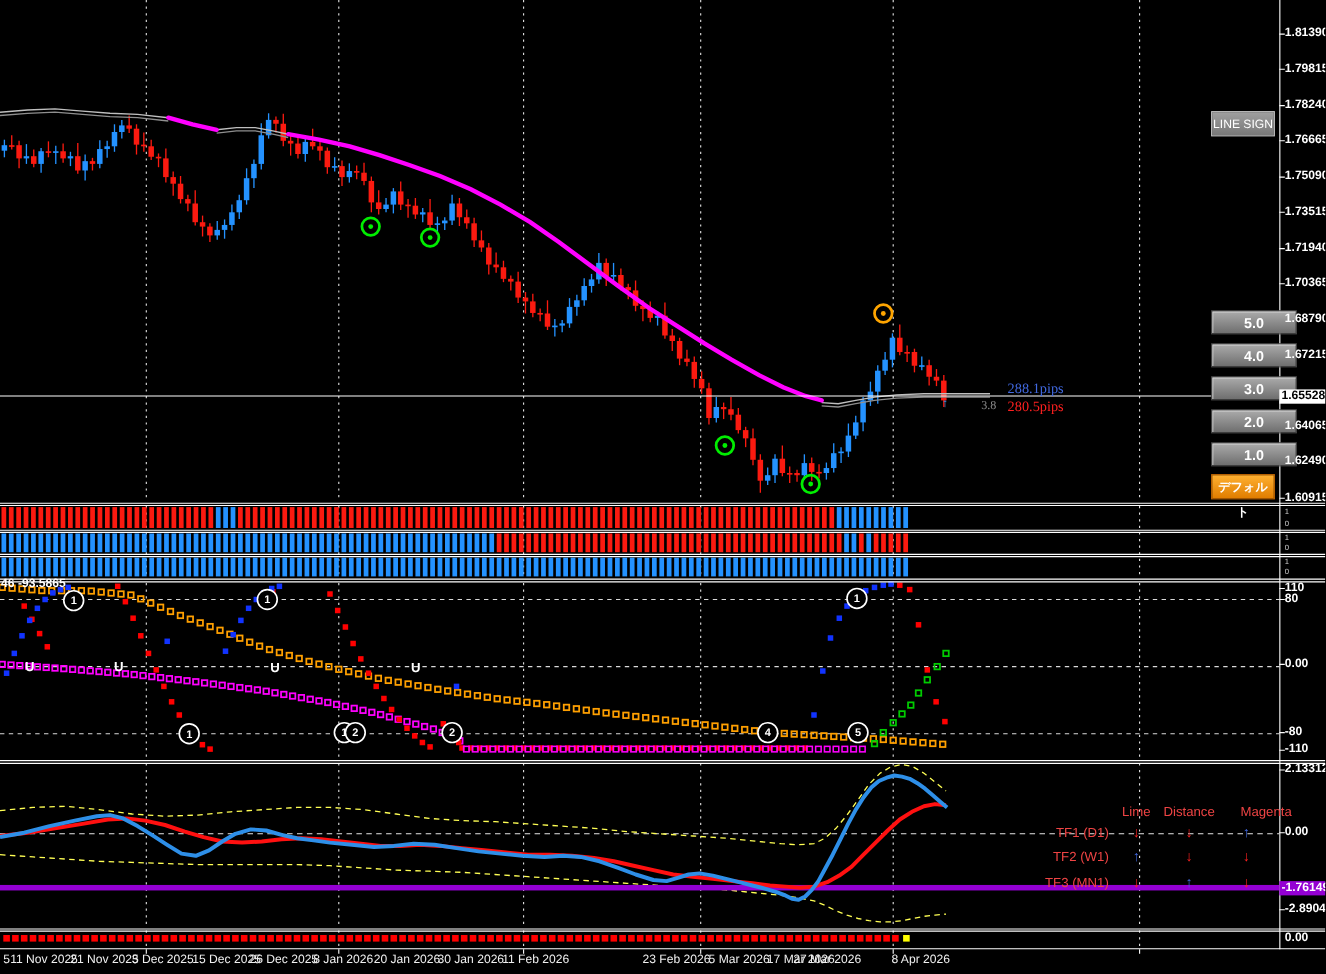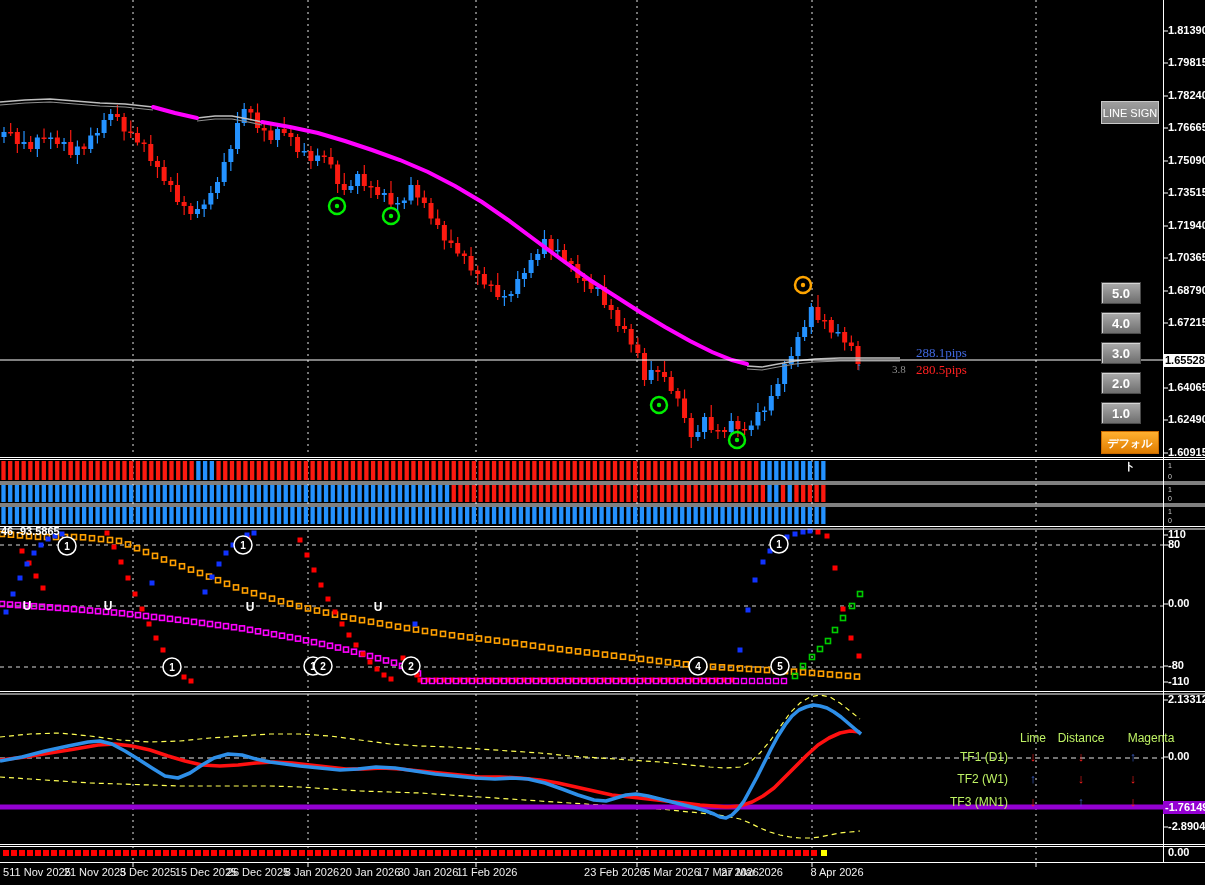--- a/index.html
+++ b/index.html
@@ -6,32 +6,32 @@
   #stage{position:relative;width:1205px;height:885px;background:#000;overflow:hidden;
          font-family:"Liberation Sans",sans-serif;}
   #chart-svg{position:absolute;left:0;top:0;}
   .axlabel{position:absolute;color:#fff;font-size:11px;font-weight:700;left:1168px;white-space:nowrap;}
   .tinylabel{position:absolute;color:#cfcfcf;font-size:7px;left:1168px;line-height:7px;}
   .datelabel{position:absolute;color:#f0f0f0;font-size:11px;top:866px;white-space:nowrap;}
   .curprice{position:absolute;left:1163px;width:42px;height:13px;background:#fff;color:#000;
             font-size:11px;font-weight:700;text-align:left;padding-left:2px;line-height:13px;}
   .violetprice{position:absolute;left:1163px;width:42px;height:13px;background:#9400D3;color:#fff;
             font-size:11px;font-weight:700;line-height:13px;padding-left:2px;}
-  .btn{position:absolute;left:1101px;width:40px;height:22px;color:#fff;font-size:13px;font-weight:700;
+  .btn{position:absolute;left:1101px;width:78px;height:22px;color:#fff;font-size:13px;font-weight:700;
        text-align:center;line-height:22px;background:linear-gradient(#ababab,#6e6e6e);
        border:1px solid #4a4a4a;box-shadow:inset 1px 1px 0 #d5d5d5;box-sizing:border-box;cursor:pointer;}
   .btn-linesign{position:absolute;left:1101px;top:101px;width:58px;height:23px;color:#fff;font-size:11px;
        text-align:center;line-height:23px;background:linear-gradient(#9f9f9f,#787878);
        border:1px solid #c9c9c9;box-sizing:border-box;cursor:pointer;}
   .btn-default{position:absolute;left:1101px;top:431px;width:58px;height:23px;color:#fff;font-size:11px;
        font-weight:700;text-align:center;line-height:23px;background:linear-gradient(#ffb030,#e07d00);
        border:1px solid #c96a00;box-sizing:border-box;cursor:pointer;}
   .pips{position:absolute;font-size:13px;white-space:nowrap;font-family:Liberation Serif, serif;}
   .oscval{position:absolute;left:1px;top:525px;color:#fff;font-size:11px;font-weight:700;}
-  .legend-txt{position:absolute;color:#bef264;font-size:12px;white-space:nowrap;}
+  .legend-txt{position:absolute;color:#ef4444;font-size:12px;white-space:nowrap;}
   .legend-arrow{position:absolute;font-size:13px;font-weight:700;}
 </style>
 </head>
 <body>
 
 <div id="stage">
   <svg id="chart-svg" width="1205" height="885">
       <line x1="133" y1="0" x2="133" y2="456" stroke="#fff" stroke-width="1" stroke-dasharray="2,4" opacity="0.9"></line>
       <line x1="133" y1="460" x2="133" y2="525" stroke="#fff" stroke-width="1" stroke-dasharray="2,4" opacity="0.9"></line>
       <line x1="133" y1="530" x2="133" y2="690" stroke="#fff" stroke-width="1" stroke-dasharray="2,4" opacity="0.9"></line>

